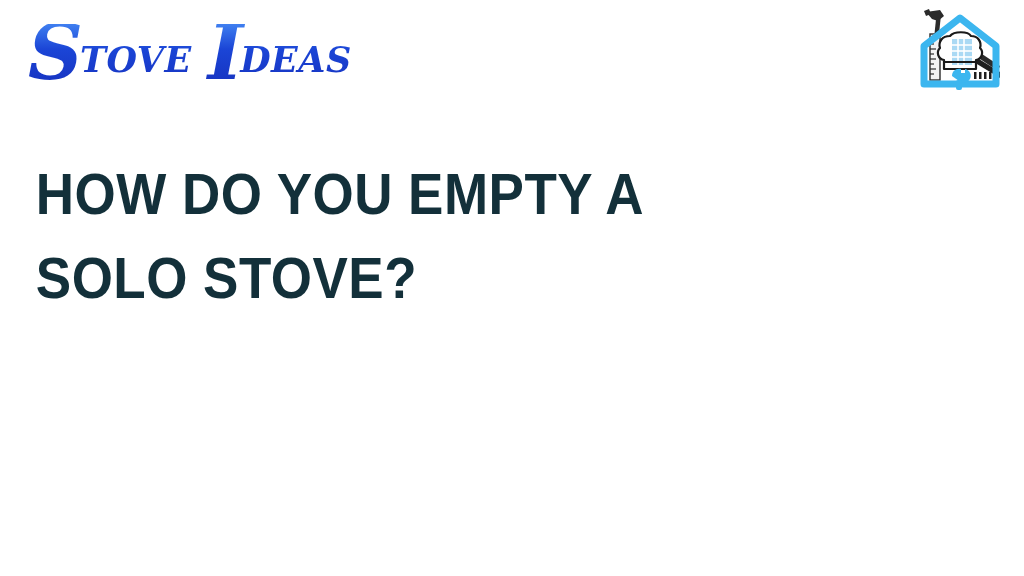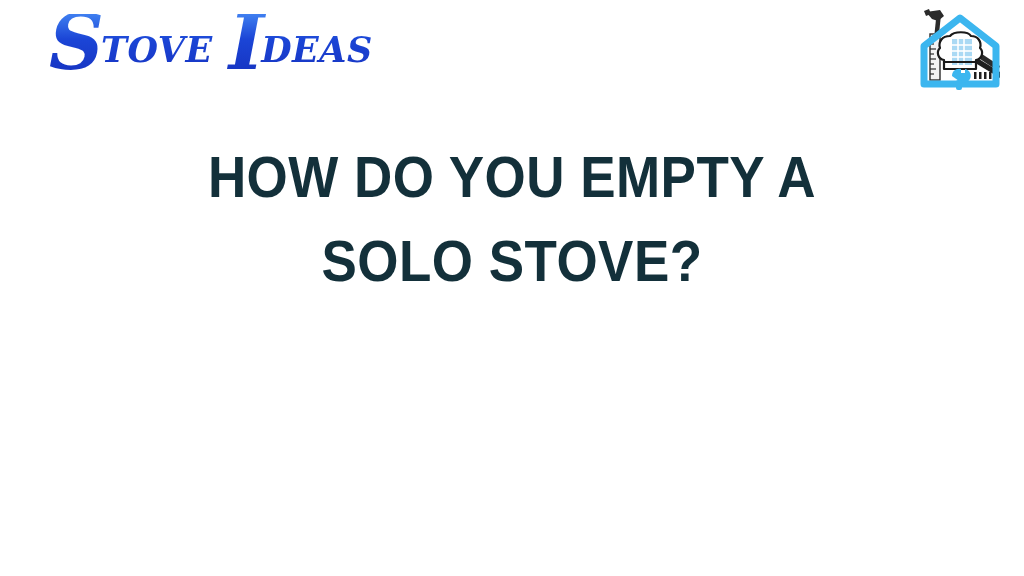--- a/index.html
+++ b/index.html
@@ -26,35 +26,34 @@
     position: absolute;
     top: 0;
     left: 0;
     width: 1024px;
     height: 110px;
   }
 
   .brand-logo {
     position: absolute;
     left: 28px;
-    top: 14px;
+    top: 24px;
     line-height: 1;
     white-space: nowrap;
     font-family: "DejaVu Serif", "Liberation Serif", serif;
     font-weight: bold;
     font-style: italic;
     font-size: 56px;
     letter-spacing: -0.5px;
     background: linear-gradient(180deg, #3f7ff0 0%, #1b45d6 45%, #1736c4 100%);
     -webkit-background-clip: text;
     background-clip: text;
     color: transparent;
     -webkit-text-fill-color: transparent;
     text-shadow: 0 0 0 rgba(0,0,0,0);
-    margin-left: 21px;
   }
 
   .brand-logo .brand-cap {
     font-size: 76px;
     line-height: 0.7;
     vertical-align: -7px;
     letter-spacing: -3px;
   }
 
   .brand-logo .brand-rest {
@@ -75,23 +74,22 @@
     top: 6px;
     width: 92px;
     height: 92px;
   }
   .header-mark svg { display: block; width: 92px; height: 92px; }
 
   
   .title-block {
     position: absolute;
     left: 0;
-    top: 135px;
+    top: 152px;
     width: 1024px;
-    text-align: center;
   }
 
   .title-line {
     display: block;
     font-family: "Liberation Sans", sans-serif;
     font-weight: bold;
     font-size: 57px;
     line-height: 84px;
     letter-spacing: 0.5px;
     color: #13303a;

